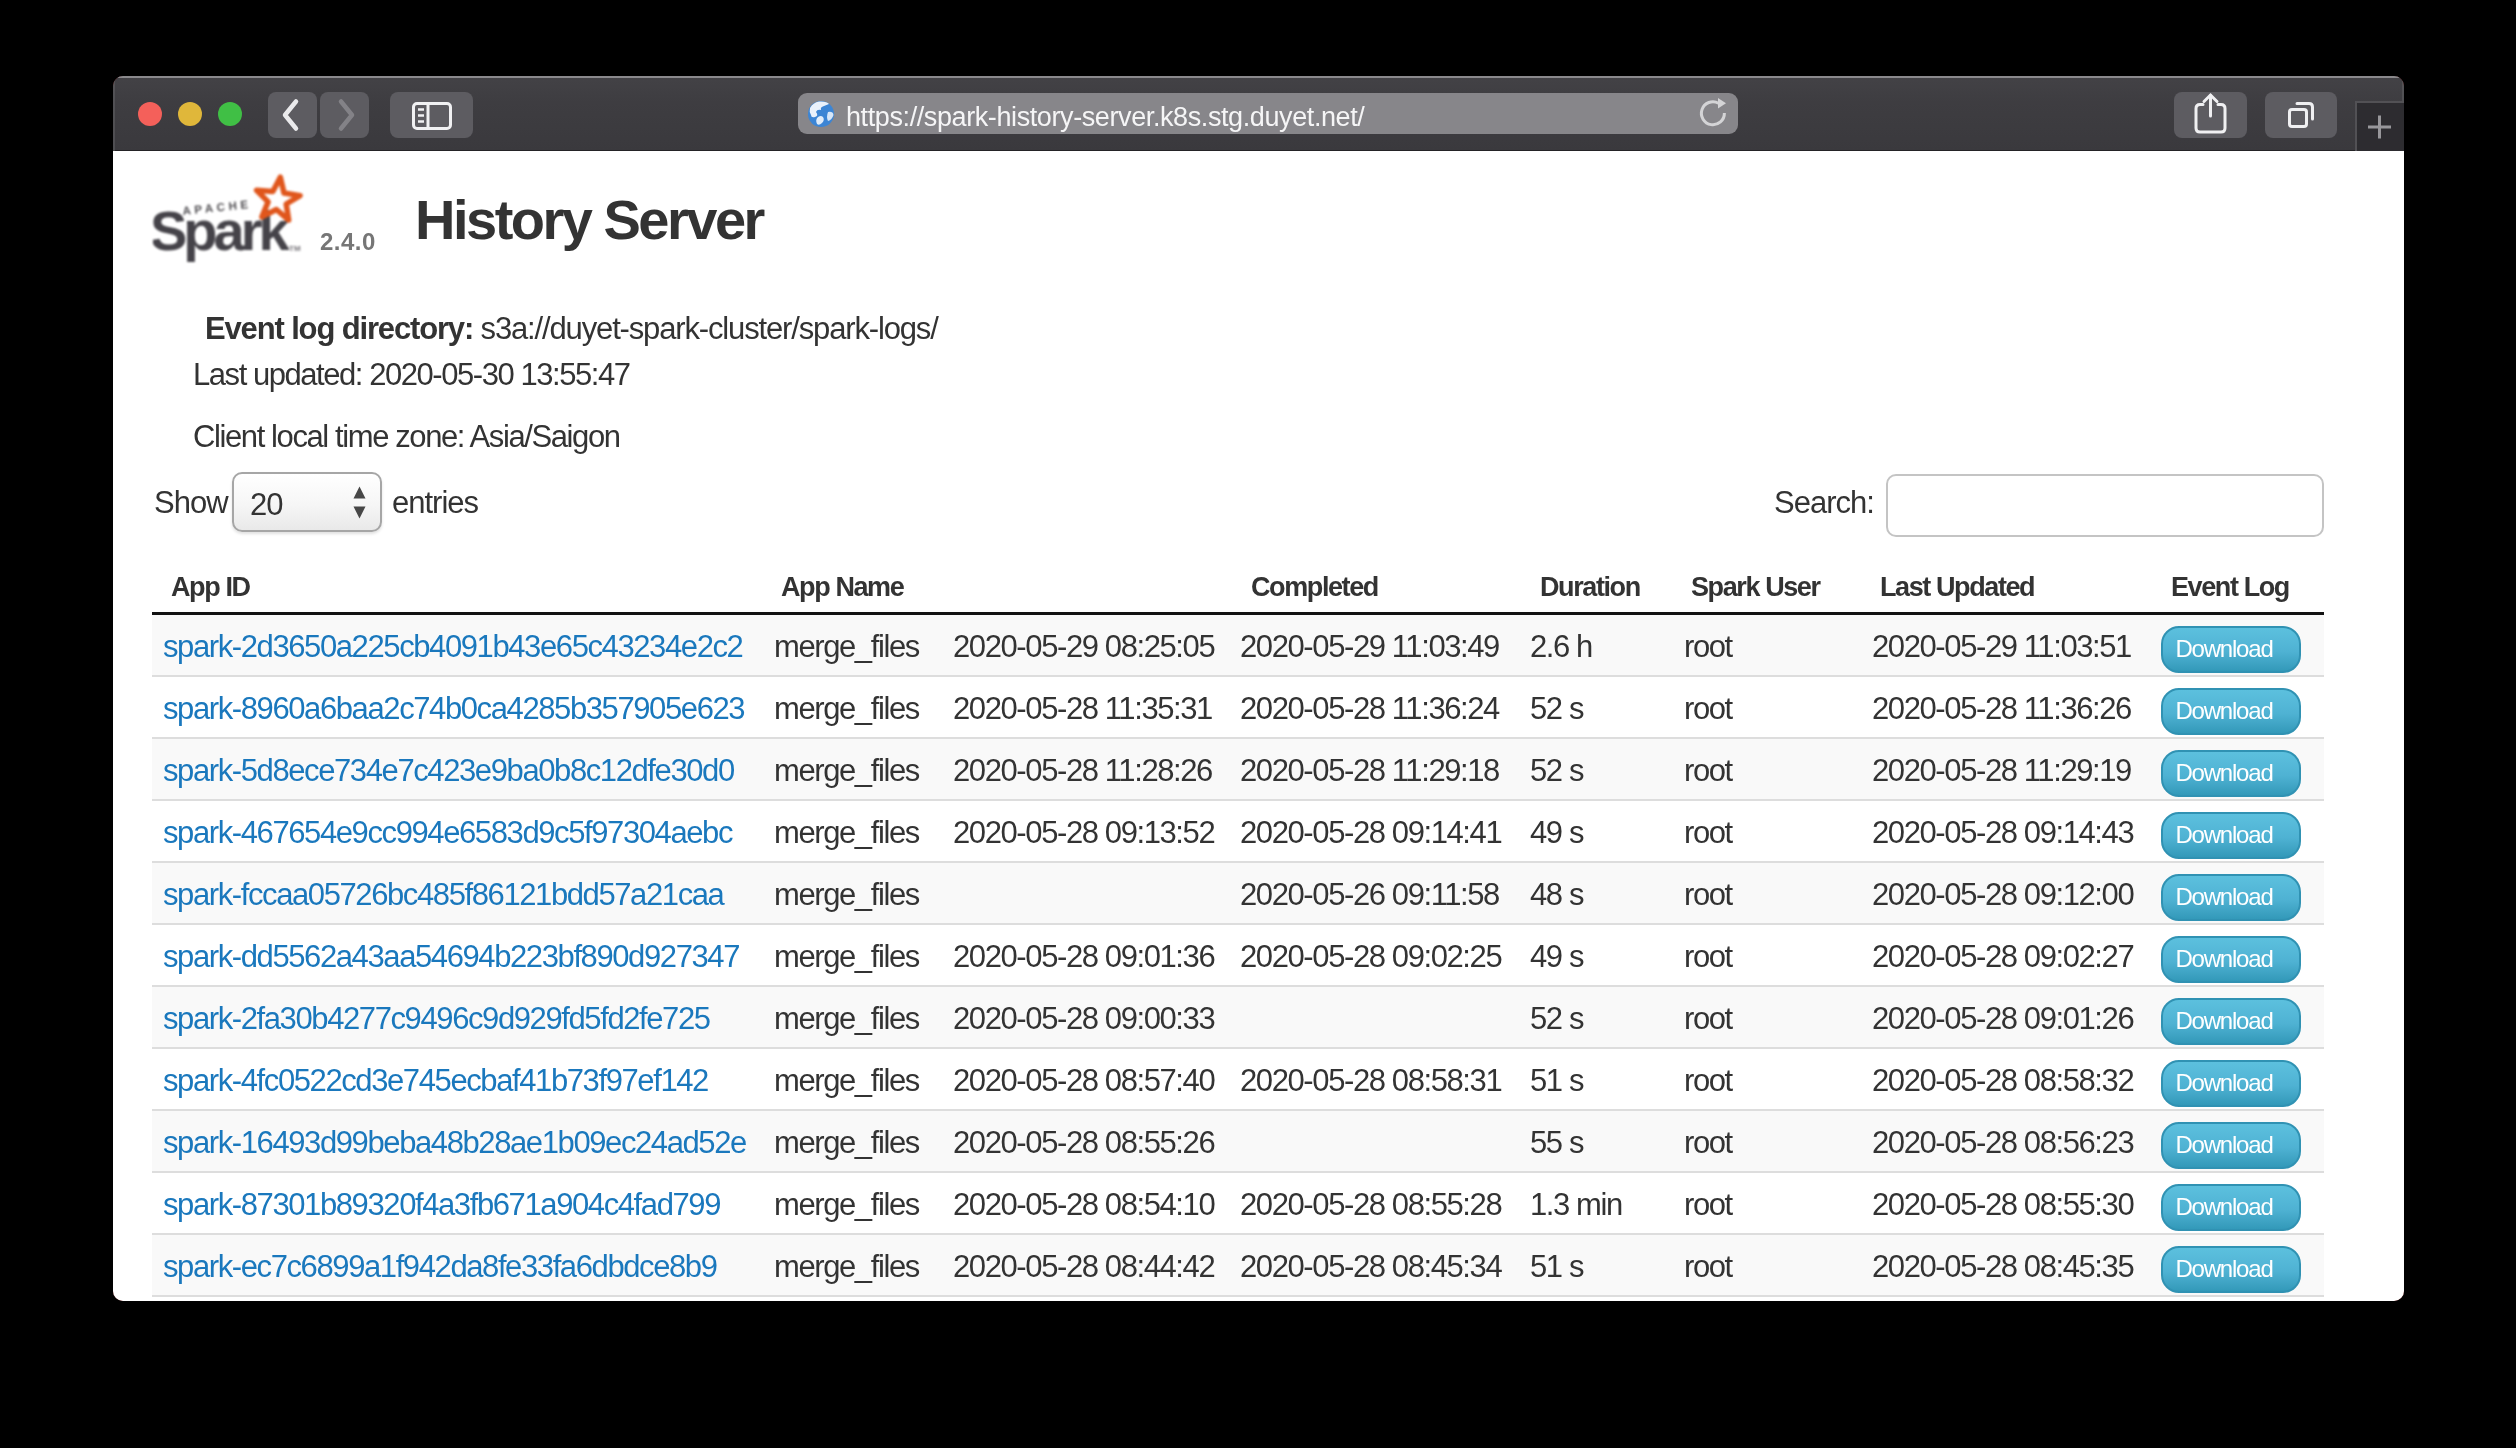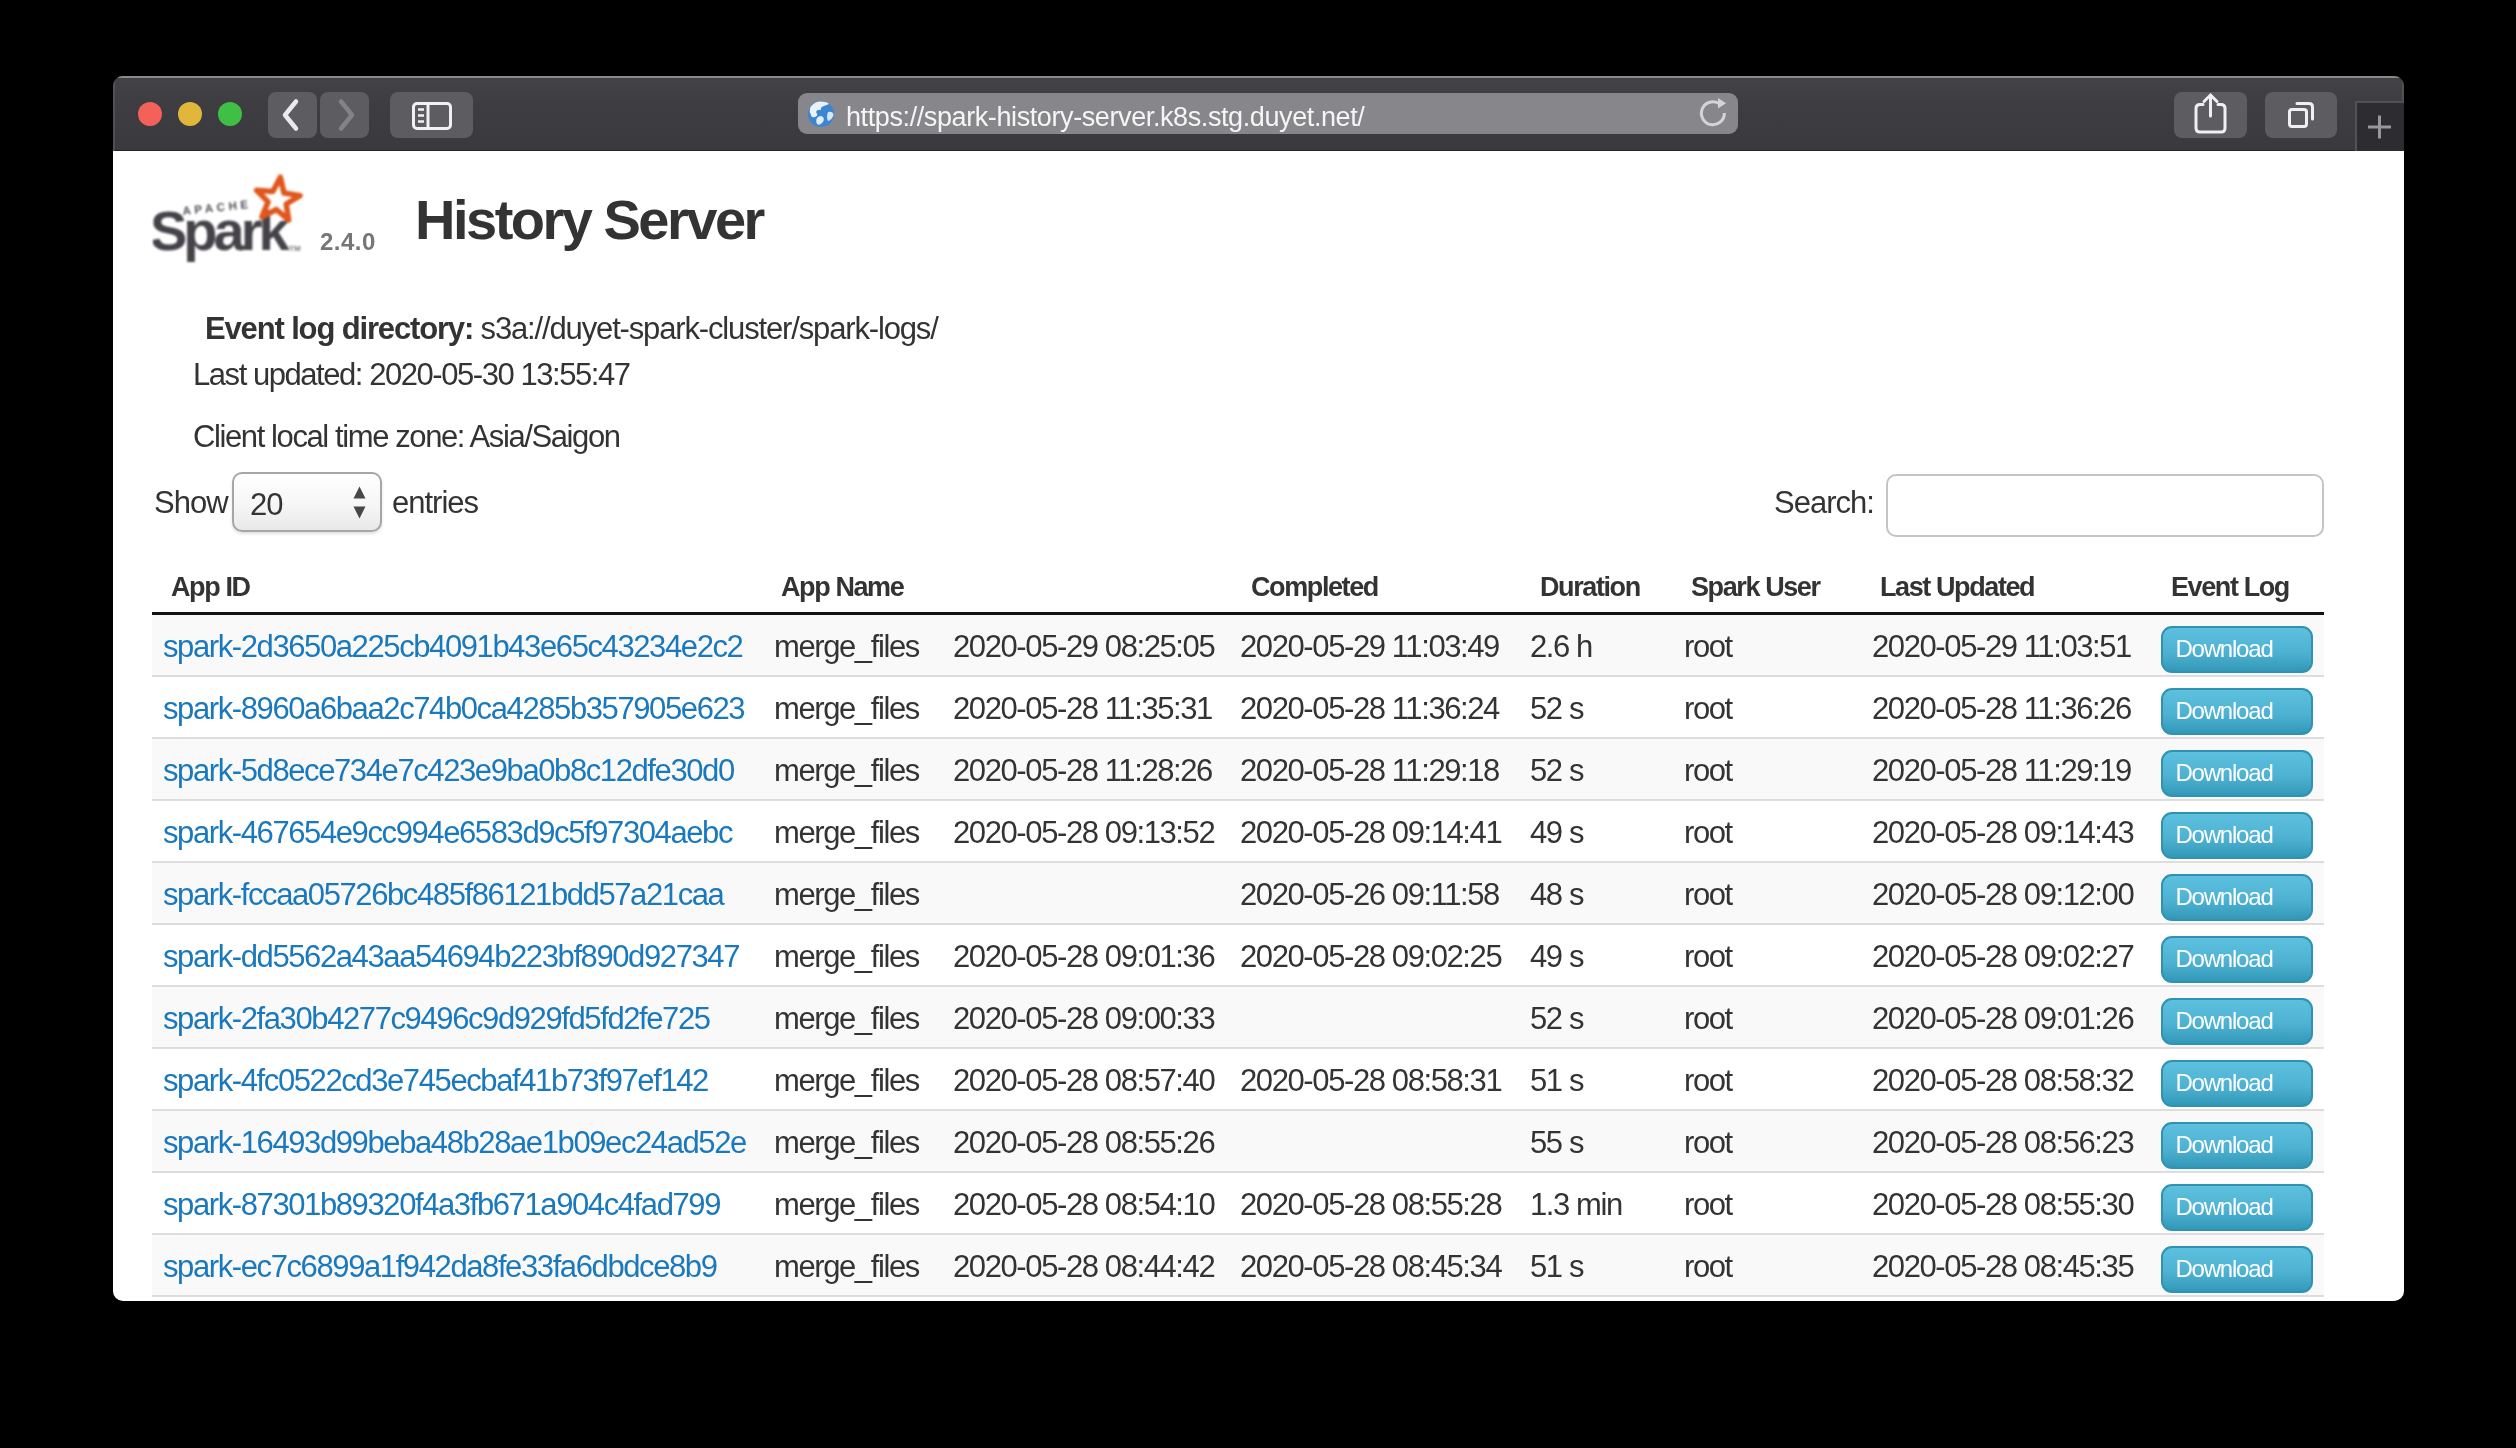--- a/index.html
+++ b/index.html
@@ -18,21 +18,21 @@
   .b31 { font-size:31px; letter-spacing:-1.0px; line-height:31px; }
   
   #tbl { position:absolute; left:39px; top:412px; width:2172px; }
   .hrow { position:absolute; left:0; top:0; width:2172px; height:49px; }
   .hrow span { position:absolute; font-weight:bold; font-size:27px; letter-spacing:-1.4px; color:#333; line-height:49px; white-space:nowrap; }
   #blackline { position:absolute; left:0; top:49px; width:2172px; height:3px; background:#121212; }
   .row { position:absolute; left:0; width:2172px; height:62px; border-bottom:2px solid #ddd; background:#fff; }
   .row span { position:absolute; top:2px; font-size:31px; letter-spacing:-1.4px; color:#333; line-height:60px; white-space:nowrap; }
   .row .lnk { color:#1a78bd; }
   .odd { background:#f9f9f9; }
-  .row span.dl { position:absolute; left:2009px; top:11px !important; width:152px; height:47px; border-radius:11px;
+  .row span.dl { position:absolute; left:2009px; top:11px !important; width:140px; height:47px; border-radius:18px;
     background:linear-gradient(180deg,#5cc0de 0%,#4fb2d3 55%,#3399b9 100%);
     border:2px solid #3092b3; }
   .row span.dl i { position:absolute; left:0; top:0; width:122px; text-align:center; font-style:normal; color:#fff; font-size:24px; letter-spacing:-1.2px; line-height:42px; }
   .c1{left:11px;} .c2{left:622px;} .c3{left:801px;} .c4{left:1088px;} .c5{left:1378px;} .c6{left:1532px;} .c7{left:1720px;}
   .h1{left:19px;} .h2{left:629px;} .h3{left:808px;margin-top:40px;} .h4{left:1099px;} .h5{left:1388px;} .h6{left:1539px;} .h7{left:1728px;} .h8{left:2019px;}
 </style>
 </head>
 <body>
 <div id="win">
   <div id="toolbar">

